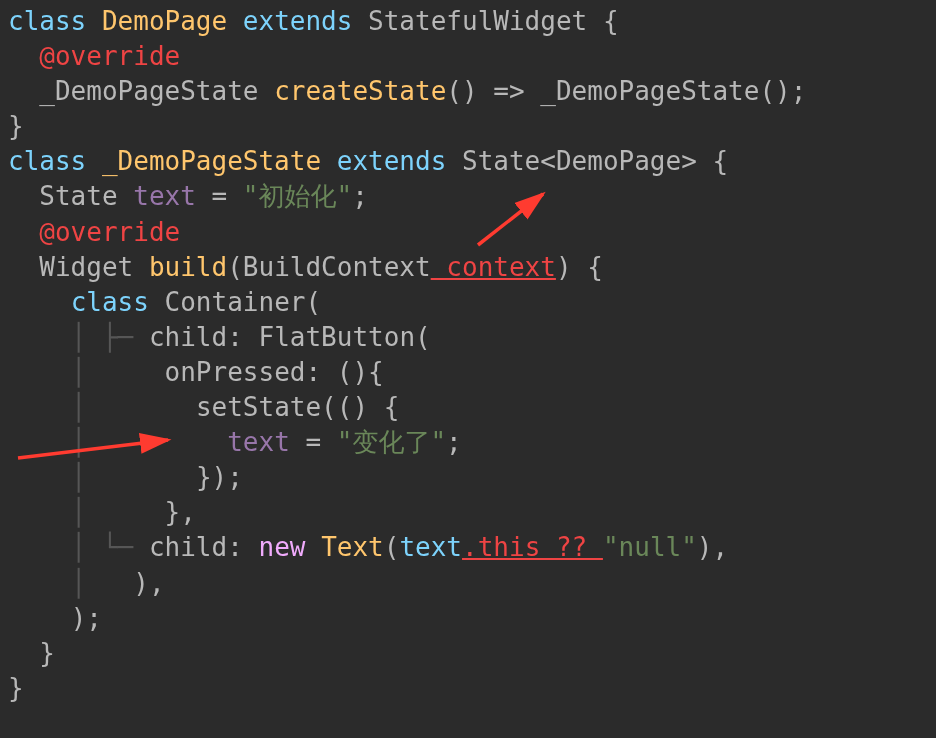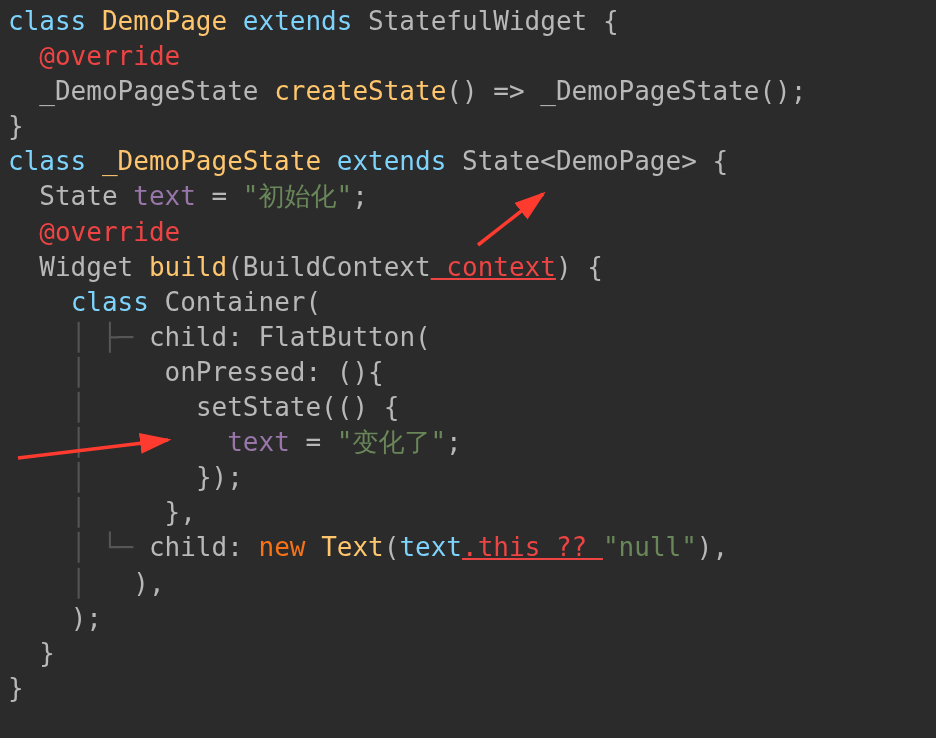--- a/index.html
+++ b/index.html
@@ -18,21 +18,21 @@
   line-height: 1.35;
   white-space: pre;
 }
 .kw   { color: #7dd3fc; }      
 .type { color: #b8b8b8; }      
 .def  { color: #ffc66d; }      
 .pln  { color: #ef4444; text-decoration: underline; }      
 .str  { color: #6a8759; }      
 .ann  { color: #ef4444; }      
 .rtn  { color: #9876aa; }      
-.newk { color: #f97316; text-align: right; }      
+.newk { color: #f0abfc; text-align: right; }      
 .punc { color: #b8b8b8; }
 .guide{ color: #565656; }
 svg.arrows {
   position: absolute;
   left: 0;
   top: 0;
   width: 936px;
   height: 738px;
   pointer-events: none;
 }

